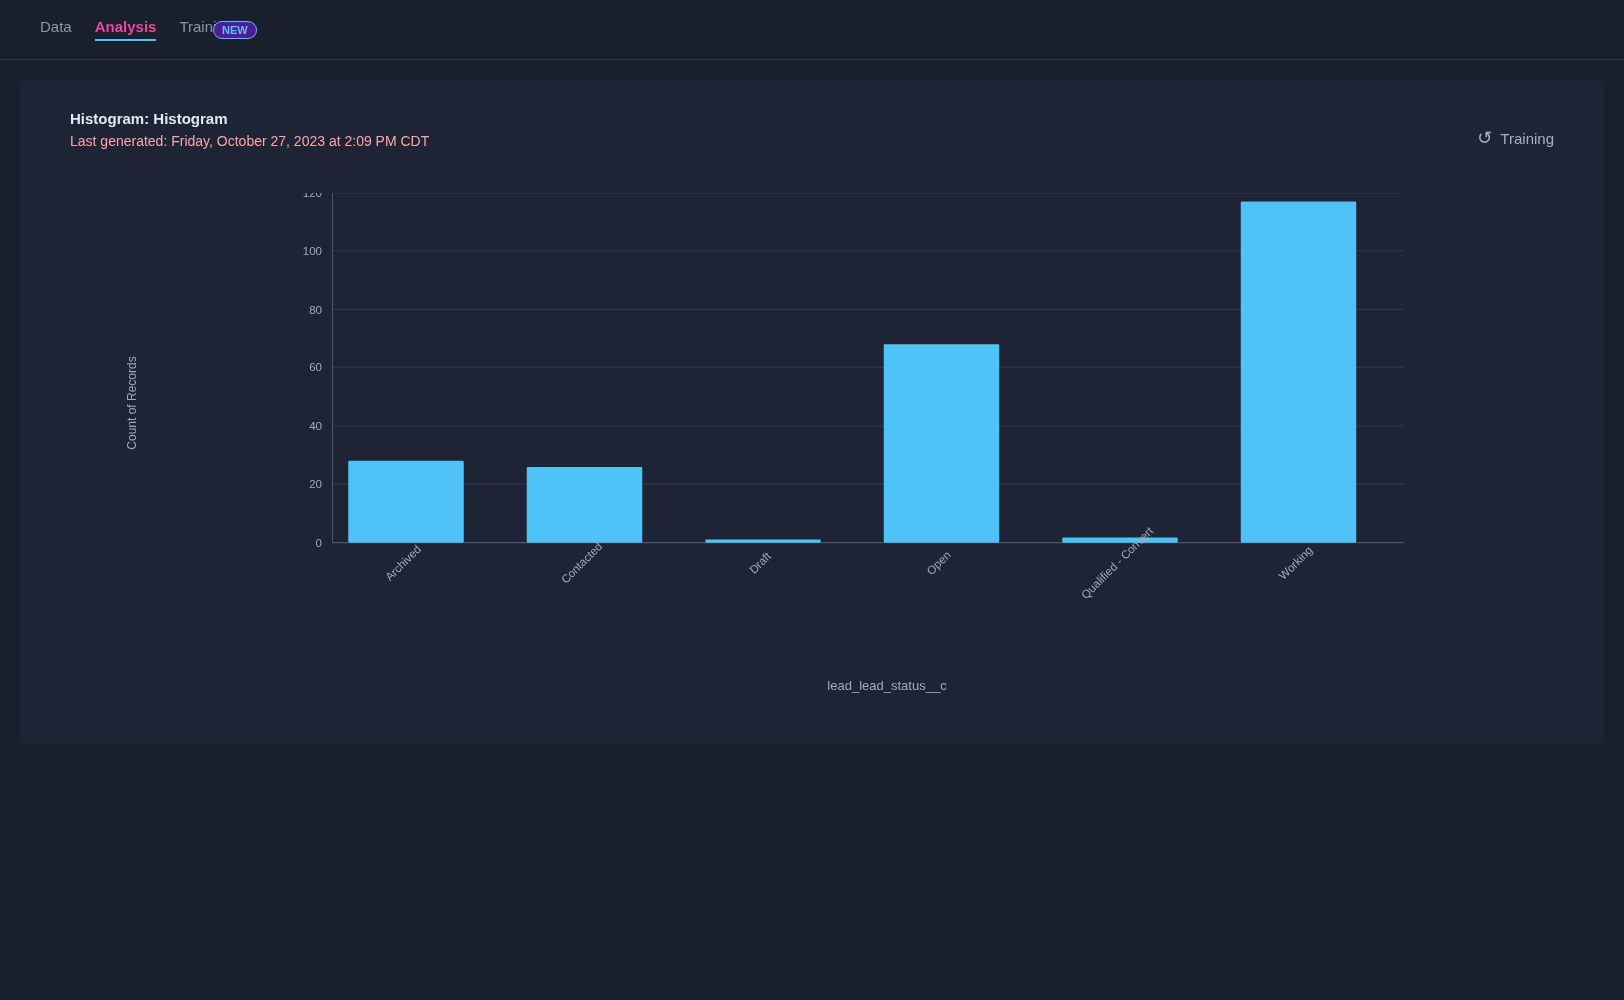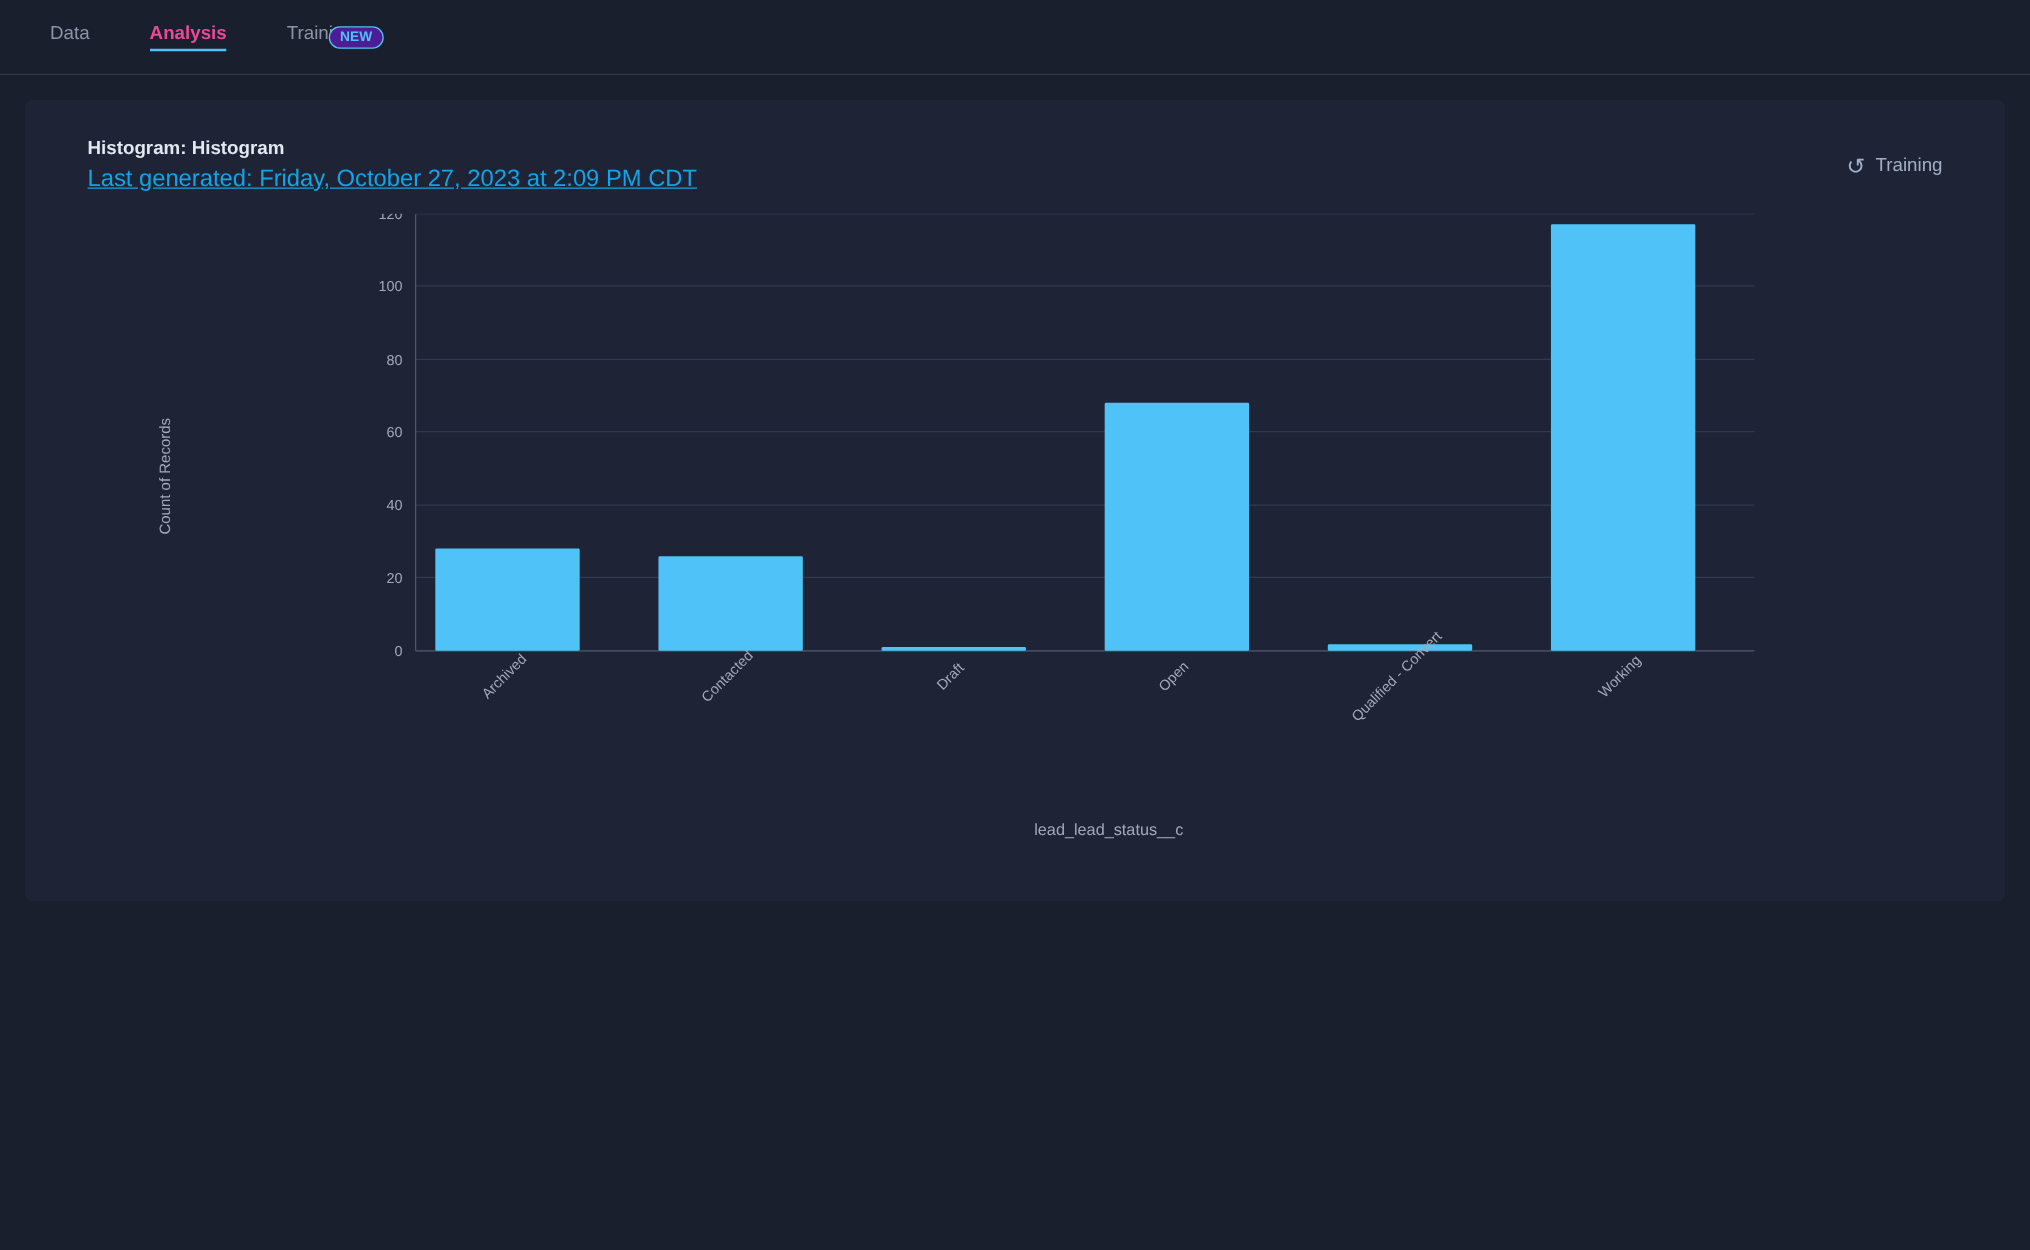--- a/index.html
+++ b/index.html
@@ -11,21 +11,21 @@
       min-height: 1000px;
     }
 
     .top-nav {
       display: flex;
       align-items: center;
       padding: 0 40px;
       background-color: #1a1f2e;
       border-bottom: 1px solid #2e3547;
       height: 60px;
-      gap: 48px;
+      gap: 23px;
     }
 
     .nav-tab {
       font-size: 15px;
       color: #8a96a8;
       cursor: pointer;
       padding-bottom: 4px;
       border-bottom: 2px solid transparent;
     }
 
@@ -55,35 +55,34 @@
     .main-content {
       padding: 30px 50px;
       background-color: #1e2435;
       margin: 20px 20px;
       border-radius: 6px;
     }
 
     .chart-header {
       display: flex;
       justify-content: space-between;
-      align-items: center;
-      margin-bottom: 16px;
+      align-items: flex-end;
+      margin-bottom: 44px;
     }
 
     .chart-title {
       font-size: 15px;
       font-weight: 600;
       color: #e0e8f0;
       margin-bottom: 6px;
     }
 
     .chart-subtitle {
-      font-size: 19px;
-      color: #0ea5e9;
-      text-decoration: underline;
+      font-size: 14px;
+      color: #fca5a5;
     }
 
     .refresh-btn {
       display: flex;
       align-items: center;
       gap: 8px;
       background: transparent;
       border: none;
       color: #a0b0c8;
       cursor: pointer;

